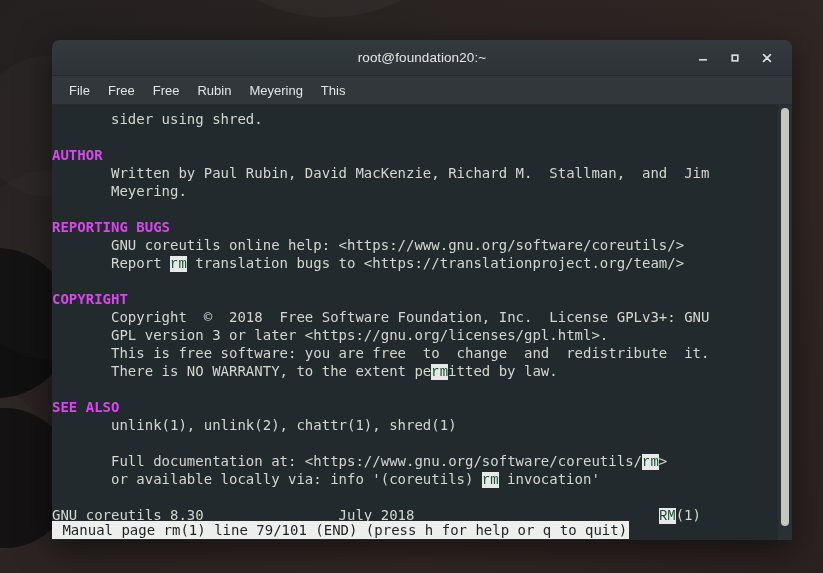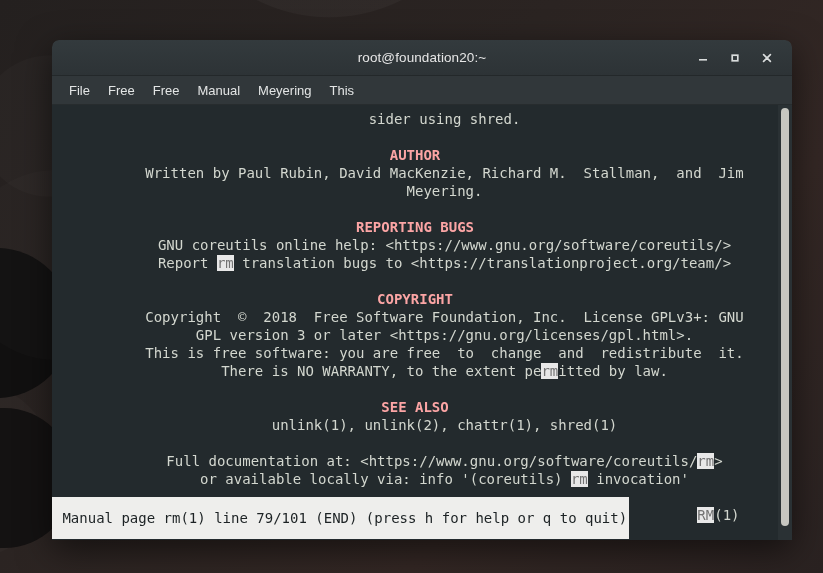--- a/index.html
+++ b/index.html
@@ -103,57 +103,57 @@
     cursor: default;
     white-space: nowrap;
   }
 
   
   #terminal-body {
     flex: 1;
     background: #232a2d;
     position: relative;
     overflow: hidden;
-    text-align: center;
   }
   #screen {
     position: absolute;
     left: 0; top: 0;
     right: 14px;
     bottom: 0;
     padding: 5px 0 0 0;
     font-family: "DejaVu Sans Mono", "Liberation Mono", monospace;
     font-size: 14px;
     line-height: 18px;
     color: #d3d7cf;
     white-space: pre;
     overflow: hidden;
   }
   .trow {
     height: 18px;
     padding-left: 0px;
     white-space: pre;
   }
-  .bold { font-weight: bold; color: #fca5a5; }
+  .bold { font-weight: bold; color: #d946ef; }
   .hl {
     background: #e8e8e8;
-    color: #737373;
+    color: #14532d;
+    font-family: Liberation Mono, monospace;
   }
   #status-line {
     position: absolute;
     left: 0;
     bottom: 1px;
     height: 18px;
     line-height: 18px;
     font-family: "DejaVu Sans Mono", "Liberation Mono", monospace;
     font-size: 14px;
     background: #eeeeec;
     color: #1c2224;
     white-space: pre;
-    padding: 12px 2px;
+    padding: 0 2px;
   }
 
   
   #scrollbar {
     position: absolute;
     right: 0; top: 0; bottom: 0;
     width: 14px;
     background: #2a3134;
   }
   #scroll-thumb {
@@ -195,21 +195,21 @@
           <path d="M2.6 2.6 L9.4 9.4 M9.4 2.6 L2.6 9.4" stroke="#d9dcdc" stroke-width="1.7" stroke-linecap="round"></path>
         </svg>
       </div>
     </div>
   </div>
 
   <div id="menubar">
     <div class="menu-item">File</div>
     <div class="menu-item">Free</div>
     <div class="menu-item">Free</div>
-    <div class="menu-item">Manual</div>
+    <div class="menu-item">Rubin</div>
     <div class="menu-item">Meyering</div>
     <div class="menu-item">This</div>
   </div>
 
   <div id="terminal-body">
     <div id="screen"><div class="trow"><span>       sider using shred.</span></div><div class="trow"><span></span></div><div class="trow"><span class="bold">AUTHOR</span></div><div class="trow"><span>       Written by Paul Rubin, David MacKenzie, Richard M.  Stallman,  and  Jim</span></div><div class="trow"><span>       Meyering.</span></div><div class="trow"><span></span></div><div class="trow"><span class="bold">REPORTING BUGS</span></div><div class="trow"><span>       GNU coreutils online help: &lt;https://www.gnu.org/software/coreutils/&gt;</span></div><div class="trow"><span>       Report </span><span class="hl">rm</span><span> translation bugs to &lt;https://translationproject.org/team/&gt;</span></div><div class="trow"><span></span></div><div class="trow"><span class="bold">COPYRIGHT</span></div><div class="trow"><span>       Copyright  ©  2018  Free Software Foundation, Inc.  License GPLv3+: GNU</span></div><div class="trow"><span>       GPL version 3 or later &lt;https://gnu.org/licenses/gpl.html&gt;.</span></div><div class="trow"><span>       This is free software: you are free  to  change  and  redistribute  it.</span></div><div class="trow"><span>       There is NO WARRANTY, to the extent pe</span><span class="hl">rm</span><span>itted by law.</span></div><div class="trow"><span></span></div><div class="trow"><span class="bold">SEE ALSO</span></div><div class="trow"><span>       unlink(1), unlink(2), chattr(1), shred(1)</span></div><div class="trow"><span></span></div><div class="trow"><span>       Full documentation at: &lt;https://www.gnu.org/software/coreutils/</span><span class="hl">rm</span><span>&gt;</span></div><div class="trow"><span>       or available locally via: info '(coreutils) </span><span class="hl">rm</span><span> invocation'</span></div><div class="trow"><span></span></div><div class="trow"><span>GNU coreutils 8.30                July 2018                             </span><span class="hl">RM</span><span>(1)</span></div></div>
     <div id="status-line"> Manual page rm(1) line 79/101 (END) (press h for help or q to quit)</div>
     <div id="scrollbar">
       <div id="scroll-thumb" style="height: 96%;"></div>
     </div>

